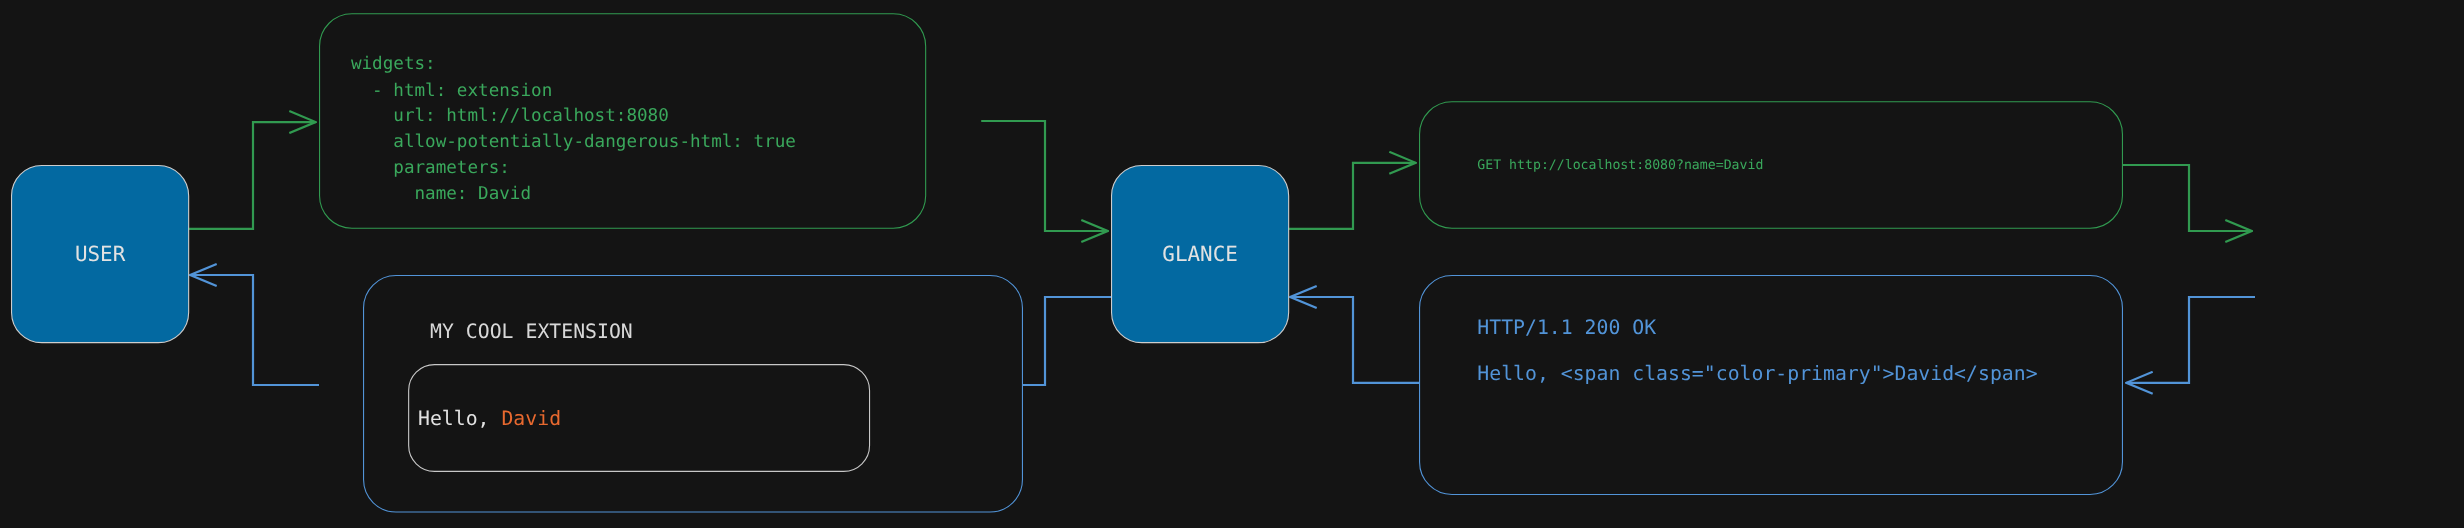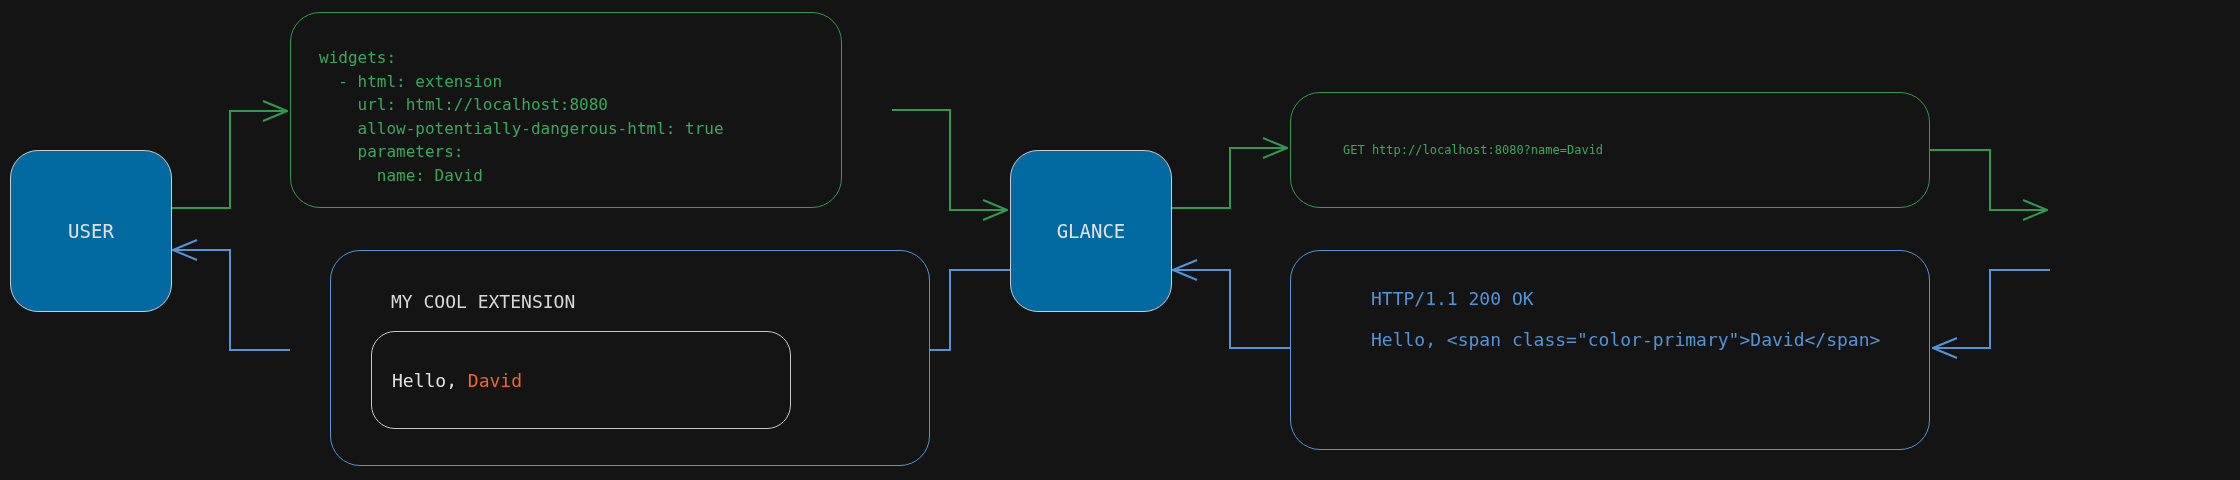--- a/index.html
+++ b/index.html
@@ -51,42 +51,42 @@
     font-size: 16px; line-height: 23.5px;
   }
   #get-box {
     left: 1290px; top: 92px; width: 640px; height: 116px;
     display: flex; align-items: center;
     padding-left: 52px;
     font-size: 12px;
   }
   #http-box {
     left: 1290px; top: 250px; width: 640px; height: 200px;
-    padding: 36px 20px 0 80px;
+    padding: 36px 20px 0 52px;
     font-size: 18px; line-height: 23px;
   }
   #widget-box {
     left: 290px; top: 250px; width: 600px; height: 216px; margin-left: 40px;
   }
   .code-line { display: block; white-space: pre; min-height: 1em; }
 
   #widget-title {
     position: absolute;
     left: 60px; top: 40px;
     color: #d8d8d8;
     font-size: 18px;
     white-space: pre;
   }
   #widget-inner {
     position: absolute;
     left: 40px; top: 80px; width: 420px; height: 98px;
     border: 1.5px solid #c8c8c8;
     border-radius: 24px;
     display: flex; align-items: center;
-    padding-left: 20px;
+    padding-left: 8px;
     box-sizing: border-box;
     font-size: 18px;
   }
   .greeting-prefix { color: #e2e2e2; white-space: pre; }
   .greeting-name   { color: #e8692f; white-space: pre; }
 
   
   #arrow-layer {
     position: absolute;
     left: 0; top: 0;

